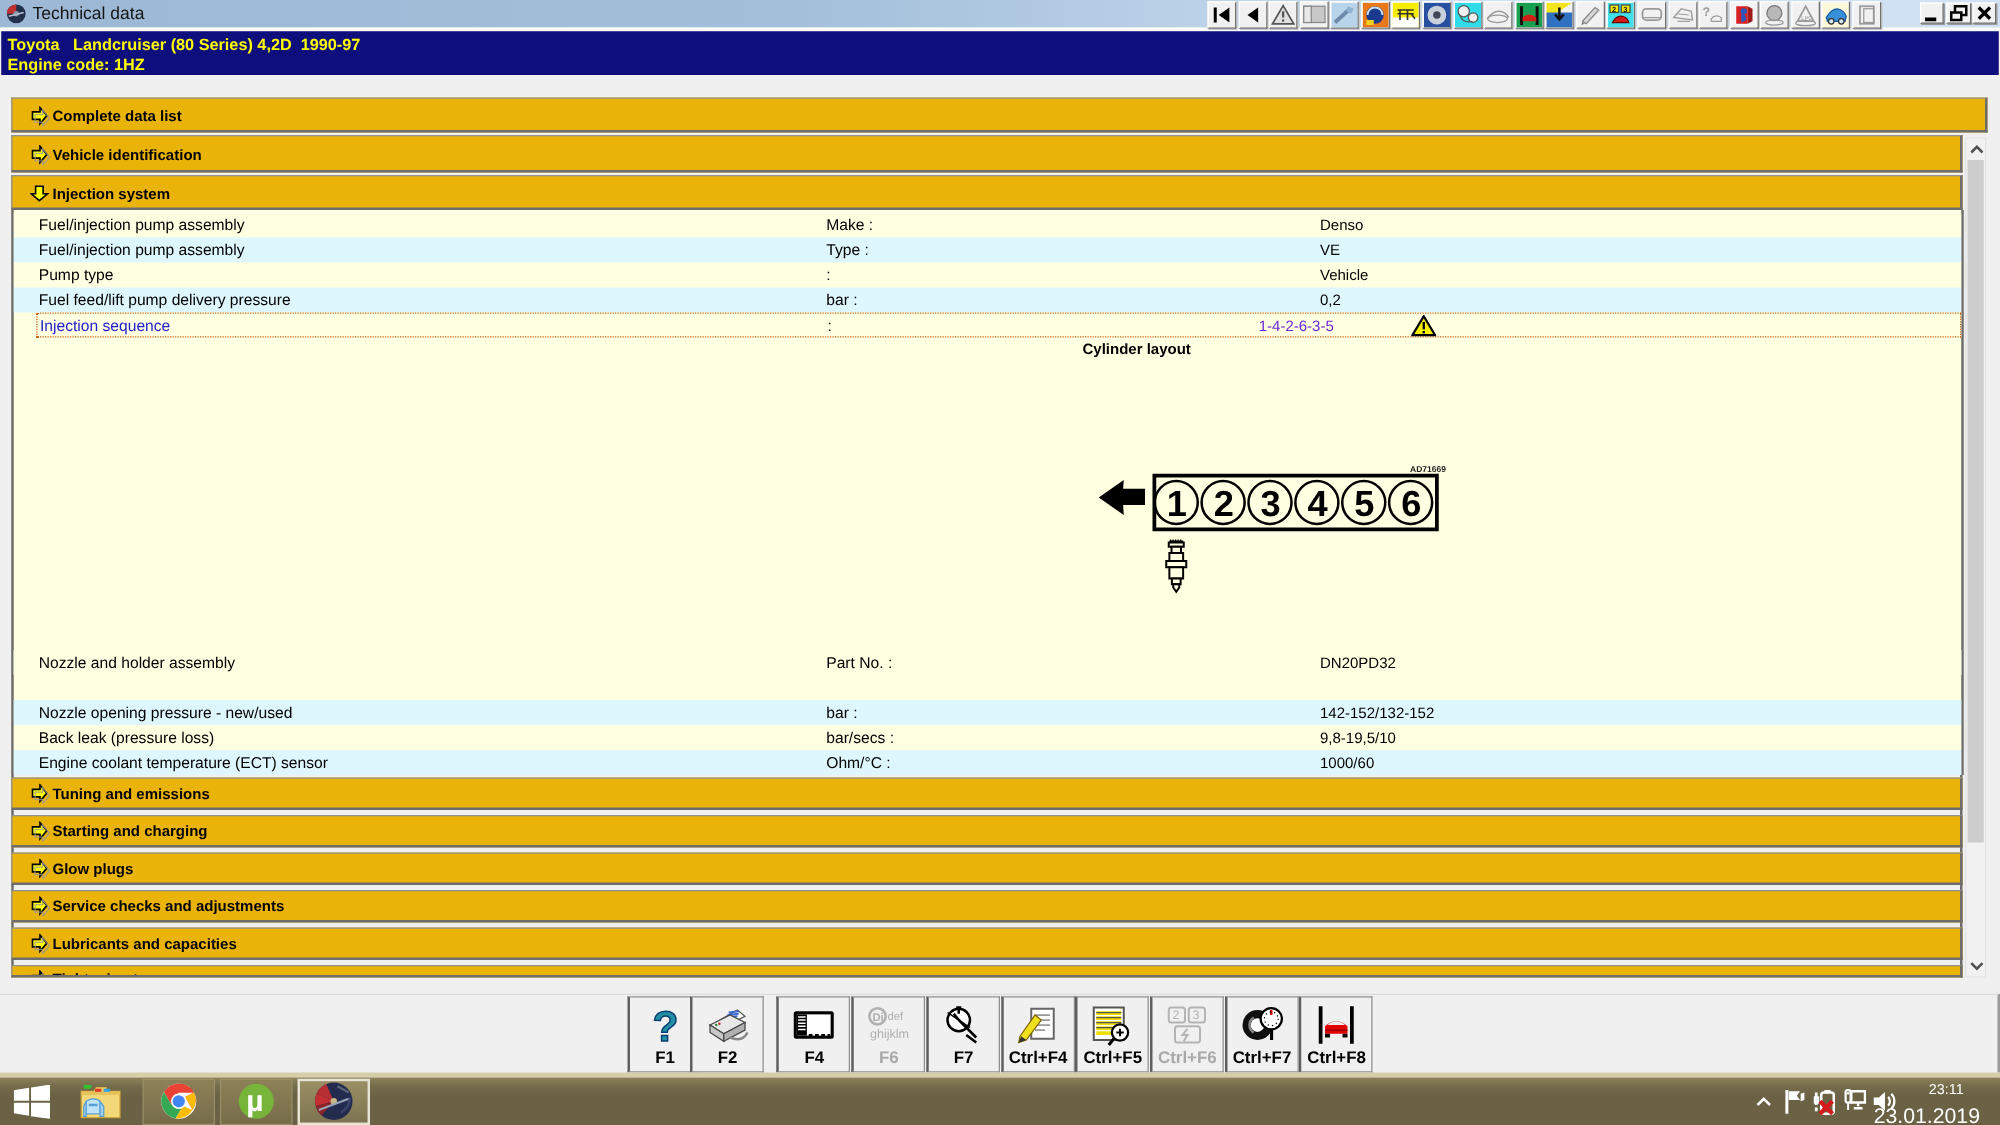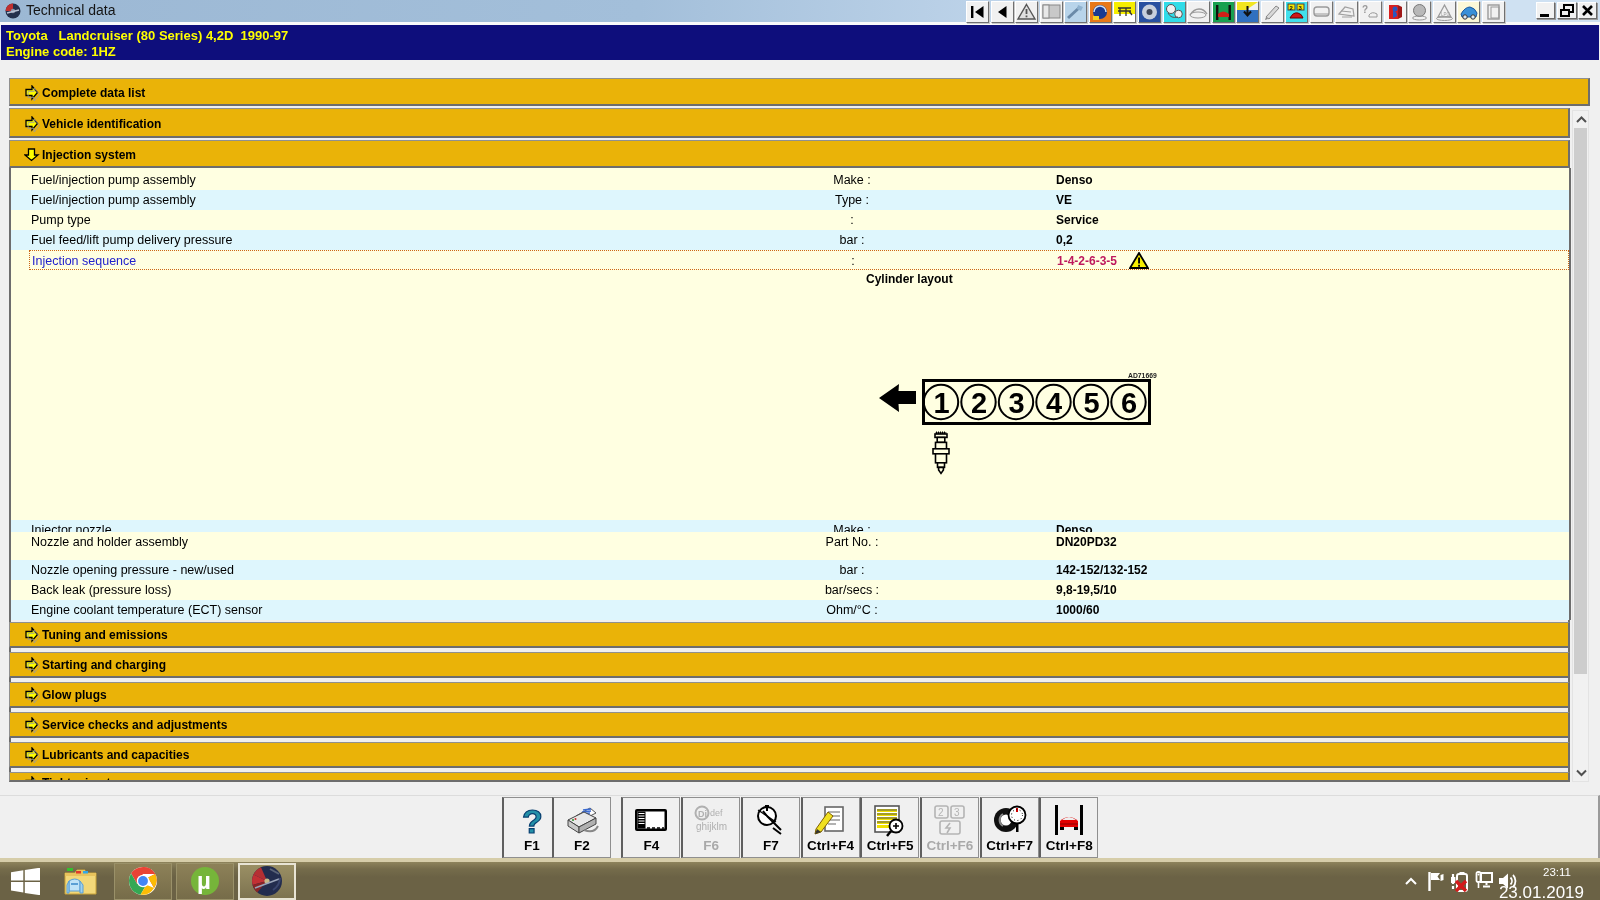--- a/index.html
+++ b/index.html
@@ -20,22 +20,22 @@
 .wb { position:absolute; top:2px; width:19px; height:17px; background:#f1f1f1;
   border:1px solid; border-color:#ffffff #6a6a6a #6a6a6a #ffffff; box-shadow:1px 1px 0 #9a9a9a; }
 
 .hdr { position:absolute; left:9px; width:1561px; background:#eab308;
   border:1px solid #909090; border-bottom:2px solid #6d6d6d; border-right:2px solid #6d6d6d; }
 .hdr .txt { position:absolute; left:32px; font-weight:bold; font-size:12px; color:#000; }
 .hdr svg.ar { position:absolute; left:14px; }
 
 .row { position:absolute; left:11px; width:1558px; height:20px; font-size:12.5px; }
 .row .lbl { position:absolute; left:20px; top:3px; }
-.row .unit { position:absolute; left:650px; width:382px; top:3px; text-align:center; }
-.row .val { position:absolute; left:1045px; top:3px; font-weight:bold; font-size:12px; }
+.row .unit { position:absolute; left:650px; width:382px; top:3px; text-align:left; }
+.row .val { position:absolute; left:1045px; top:3px; font-weight:normal; font-size:12px; }
 .ry { background:#ffffe1; }
 .rc { background:#def6fd; }
 
 .fb { position:absolute; top:797px; width:59px; height:61px; background:#f0f0f0;
   border:1px solid #8f8f8f; border-left:2px solid #5f5f5f; }
 .fb .lab { position:absolute; bottom:4px; left:0; width:100%; text-align:center; font-weight:bold; font-size:13.5px; color:#000; }
 .fb.dis .lab { color:#a9a9a9; }
 .fb .ic { position:absolute; left:50%; top:6px; transform:translateX(-50%); }
 </style>
 </head>
@@ -206,31 +206,31 @@
     <span class="val">Denso</span>
   </div>
 <div class="row rc" style="top:190px">
     <span class="lbl">Fuel/injection pump assembly</span>
     <span class="unit">Type :</span>
     <span class="val">VE</span>
   </div>
 <div class="row ry" style="top:210px">
     <span class="lbl">Pump type</span>
     <span class="unit">:</span>
-    <span class="val">Service</span>
+    <span class="val">Vehicle</span>
   </div>
 <div class="row rc" style="top:230px">
     <span class="lbl">Fuel feed/lift pump delivery pressure</span>
     <span class="unit">bar :</span>
     <span class="val">0,2</span>
   </div>
 <div class="row ry" style="top:250px;border:1px dotted #cc6615;width:1540px;left:29px">
     <span class="lbl" style="left:2px;color:#2222cc">Injection sequence</span>
     <span class="unit" style="left:632px">:</span>
-    <span class="val" style="left:1027px;color:#be185d">1-4-2-6-3-5</span>
+    <span class="val" style="left:977px;color:#6d28d9">1-4-2-6-3-5</span>
 <svg style="position:absolute;left:1099px;top:1px" width="20" height="18" viewBox="0 0 20 18">
       <polygon points="10,1 19,16 1,16" fill="#f8ee00" stroke="#000" stroke-width="1.8"></polygon>
       <rect x="9.1" y="5.5" width="1.9" height="6" fill="#000"></rect>
       <rect x="9.1" y="12.8" width="1.9" height="1.9" fill="#000"></rect>
     </svg>
   </div>
 <div class="abs" style="left:866px;top:272px;font-weight:bold;font-size:12px">Cylinder layout</div>
 
 <svg class="abs" style="left:870px;top:365px" width="290" height="110" viewBox="0 0 290 110">
   <text x="258" y="12.5" font-size="6.8" font-weight="bold" fill="#222">AD71669</text>
@@ -263,21 +263,21 @@
     <rect x="65.5" y="88.8" width="11" height="9"></rect>
     <rect x="67.5" y="97.8" width="7" height="4.6"></rect>
     <path d="M68.6 102.4 h4.8 v2.6 l-2.4 3.4 l-2.4 -3.4 z"></path>
   </g>
 </svg>
 <div class="row rc" style="top:520px">
     <span class="lbl">Injector nozzle</span>
     <span class="unit">Make :</span>
     <span class="val">Denso</span>
   </div>
-<div class="row ry" style="top:532px">
+<div class="row ry" style="top:520px">
     <span class="lbl">Nozzle and holder assembly</span>
     <span class="unit">Part No. :</span>
     <span class="val">DN20PD32</span>
   </div>
 <div class="row rc" style="top:560px">
     <span class="lbl">Nozzle opening pressure - new/used</span>
     <span class="unit">bar :</span>
     <span class="val">142-152/132-152</span>
   </div>
 <div class="row ry" style="top:580px">

